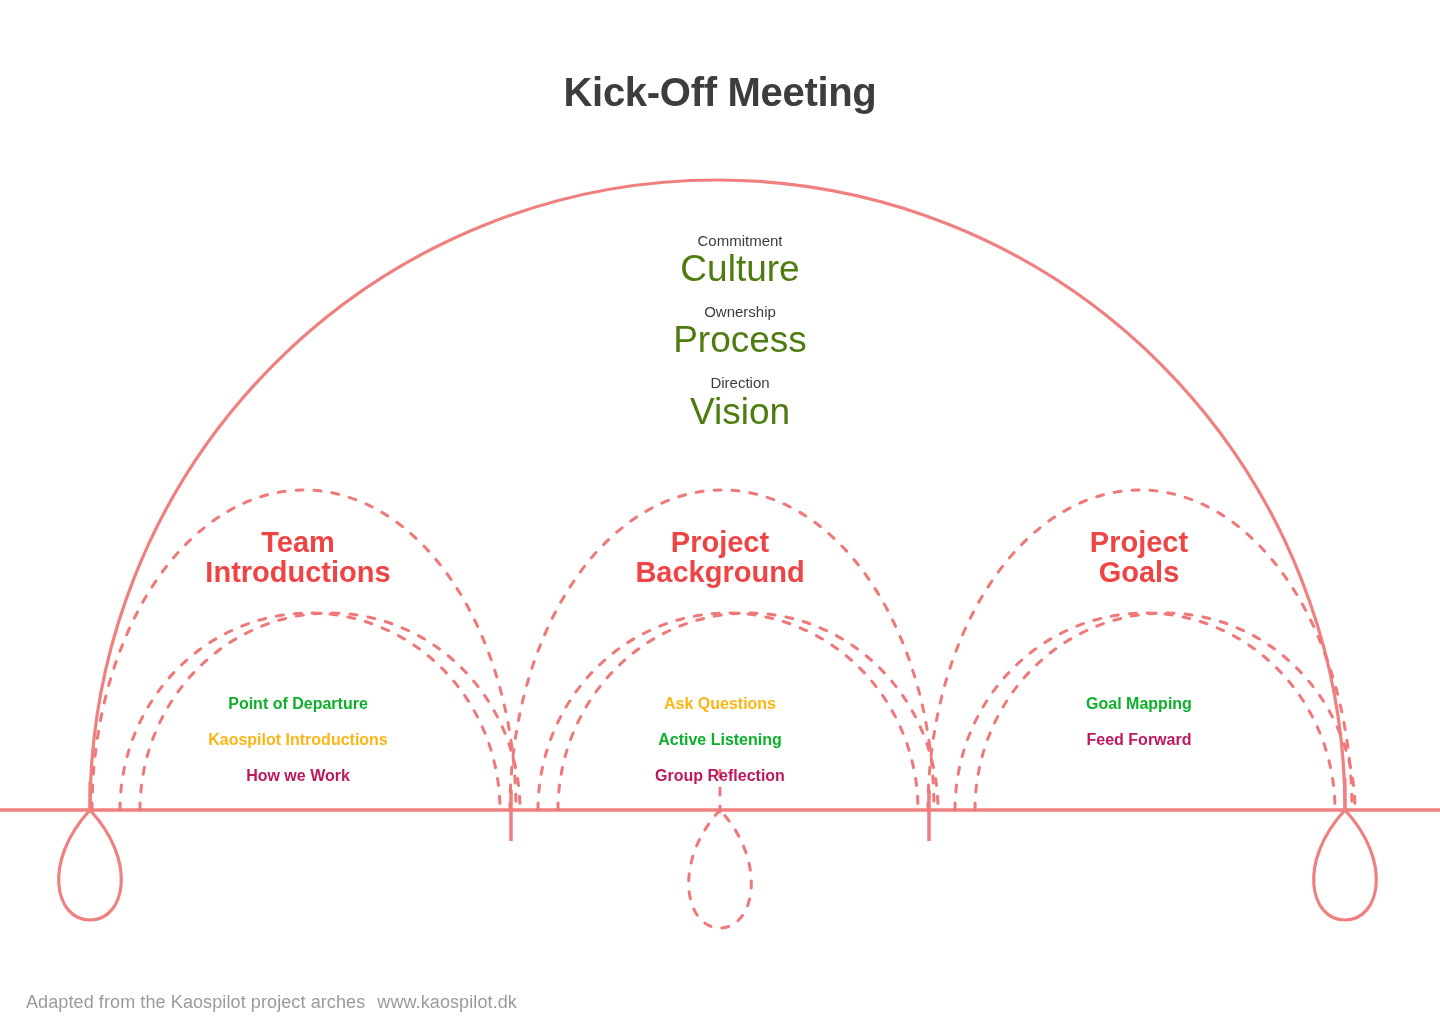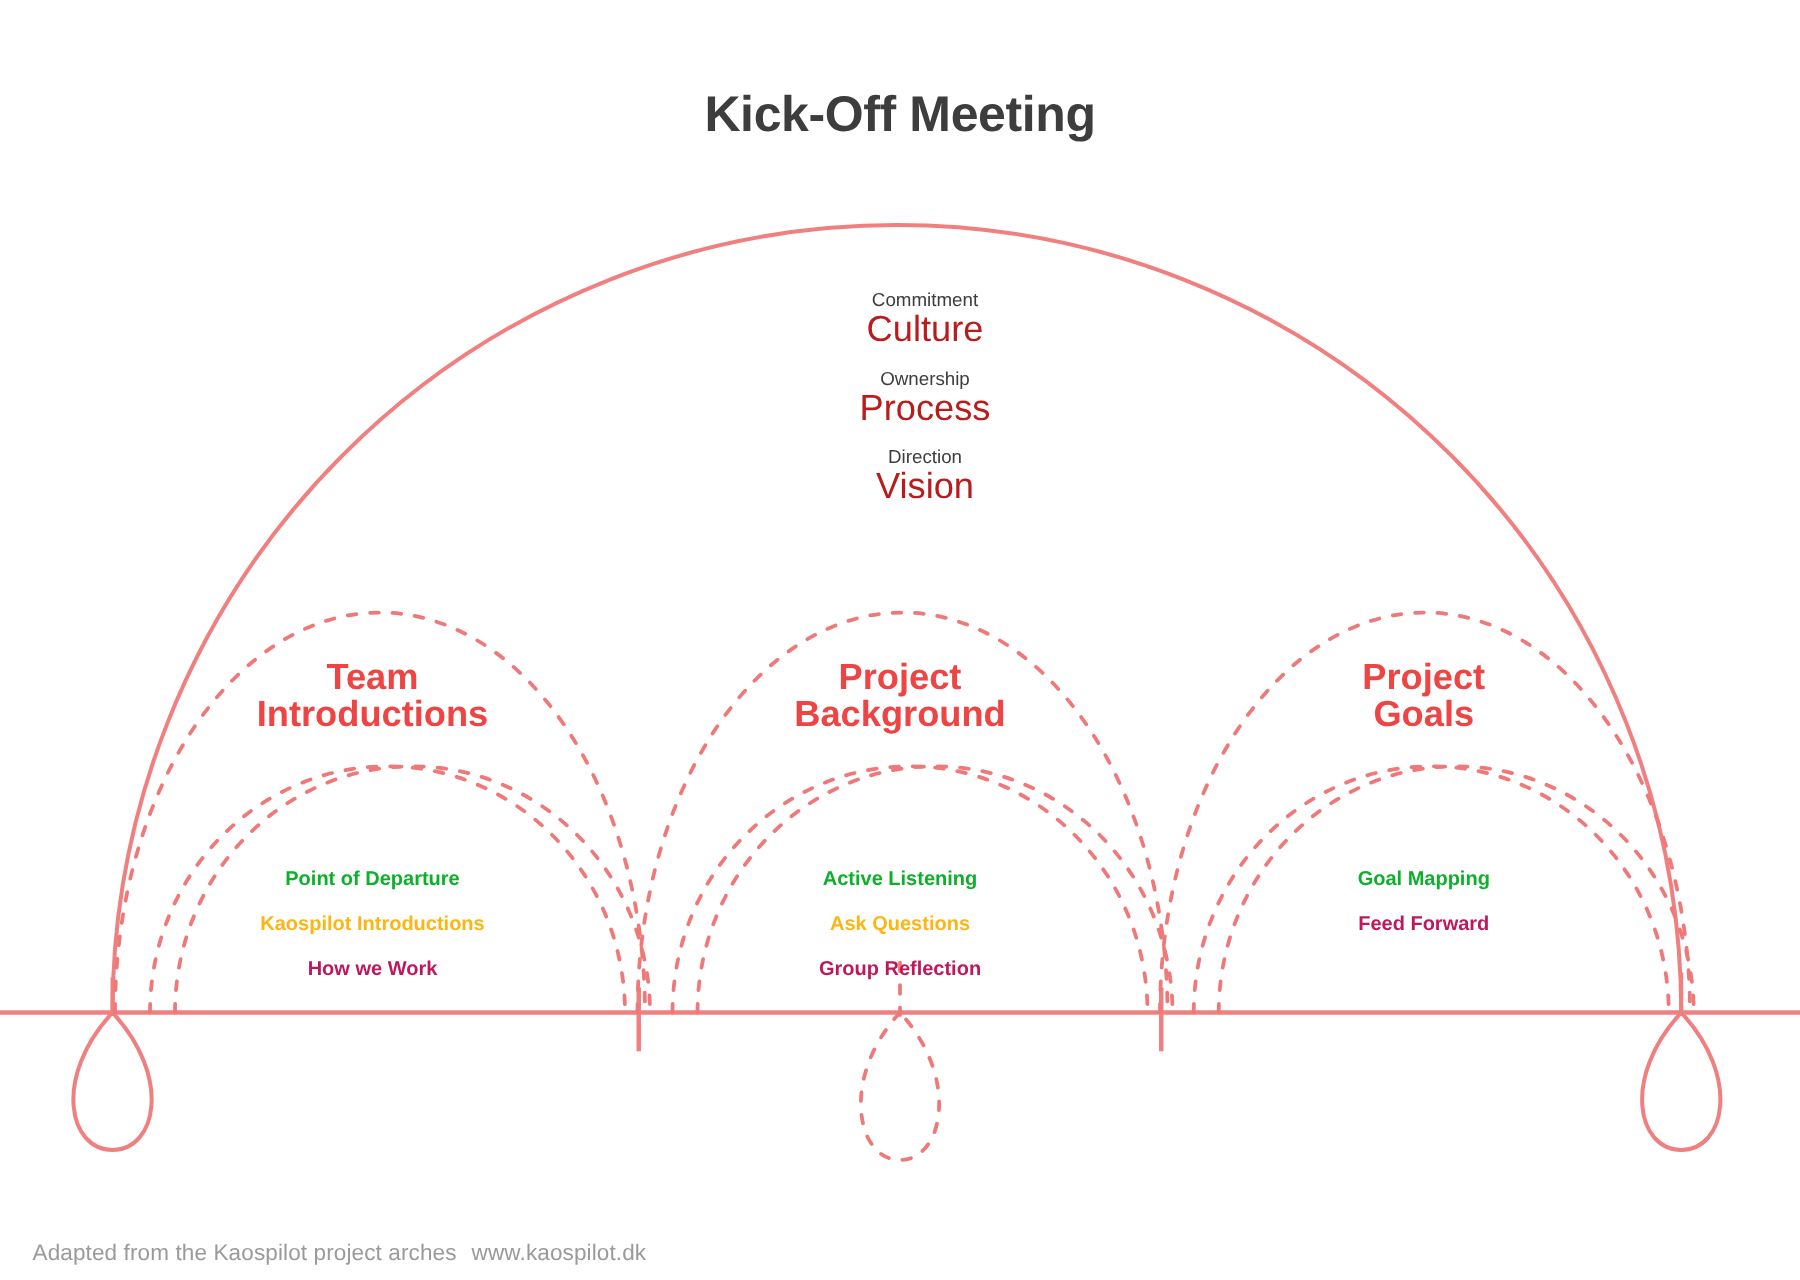--- a/index.html
+++ b/index.html
@@ -53,22 +53,22 @@
     width: 400px;
     text-align: center;
   }
   .cs-small {
     font-size: 15px;
     color: #3d3d3d;
     line-height: 1.15;
     margin: 0;
   }
   .cs-big {
-    font-size: 29px;
-    color: #b91c1c;
+    font-size: 37px;
+    color: #4d7c0f;
     line-height: 1.08;
     margin: 0 0 6px 0;
     font-weight: normal;
   }
   .cs-group { margin-bottom: 14px; }
   .cs-group:last-child { margin-bottom: 16px; }
 
   
   .sec-head {
     position: absolute;
@@ -196,22 +196,22 @@
     <span class="l2">Goals</span>
   </div>
 
   <div class="sec-items sec-items-1">
     <div class="item green">Point of Departure</div>
     <div class="item amber">Kaospilot Introductions</div>
     <div class="item red">How we Work</div>
   </div>
 
   <div class="sec-items sec-items-2">
+    <div class="item amber">Ask Questions</div>
     <div class="item green">Active Listening</div>
-    <div class="item amber">Ask Questions</div>
     <div class="item red">Group Reflection</div>
   </div>
 
   <div class="sec-items sec-items-3">
     <div class="item green">Goal Mapping</div>
     <div class="item red">Feed Forward</div>
   </div>
 
   <div class="footer">
     <span>Adapted from the Kaospilot project arches</span><span class="gap"></span><span>www.kaospilot.dk</span>

